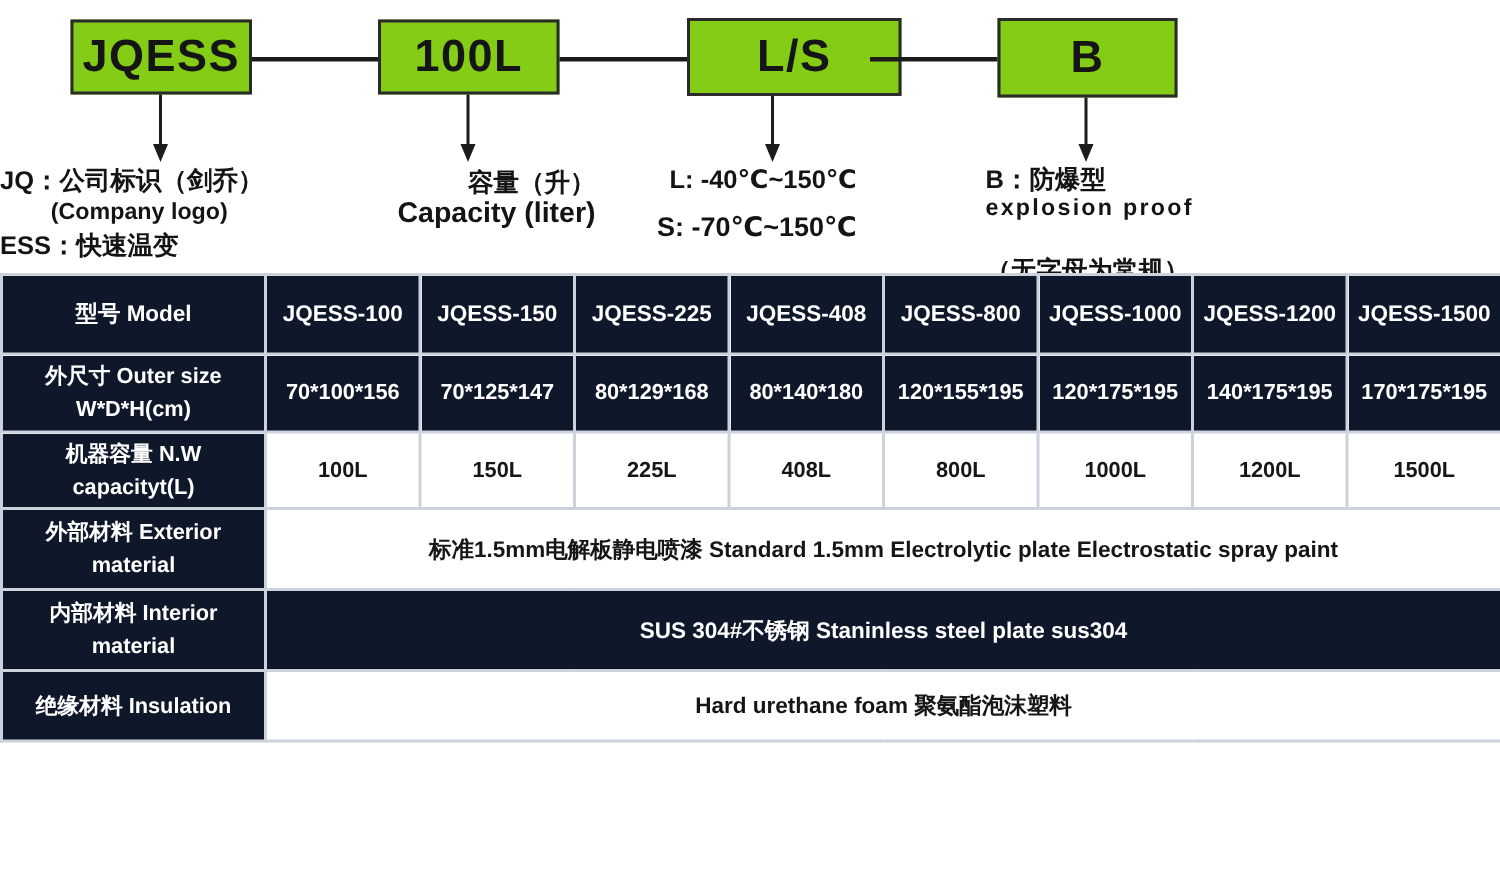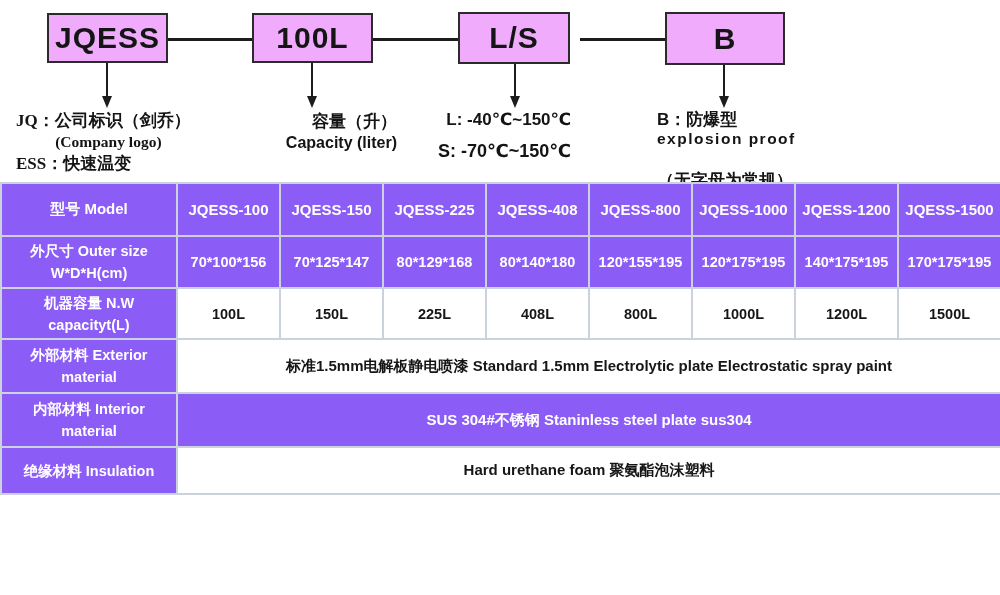--- a/index.html
+++ b/index.html
@@ -5,84 +5,84 @@
   * { margin:0; padding:0; box-sizing:border-box; }
   html,body { background:#ffffff; }
   .wrap {
     position:relative; width:1000px; height:595px; background:#ffffff;
     overflow:hidden;
     font-family:"Liberation Sans","DejaVu Sans",sans-serif;
     color:#1a1a1a;
   }
   
   .dbox {
-    position:absolute; border:2px solid #2b2b2b; background:#f0abfc;
+    position:absolute; border:2px solid #2b2b2b; background:#84cc16;
     display:flex; align-items:center; justify-content:center;
     font-weight:bold; font-size:30px; color:#151515; letter-spacing:1px;
   }
   .hline { position:absolute; height:3px; background:#1c1c1c; top:38px; }
   .stem  { position:absolute; width:2px; background:#1c1c1c; }
   .ahead {
     position:absolute; width:0; height:0;
     border-left:5px solid transparent; border-right:5px solid transparent;
     border-top:12px solid #1c1c1c;
   }
   .ann { position:absolute; font-weight:bold; color:#141414; line-height:21px; }
   .ann .l1 { font-size:17px; }
   .ann .l2 { font-size:15.5px; }
   .ann .l3 { font-size:17px; margin-top:1px; }
   .ann-cap { text-align:center; width:160px; }
   .ann-cap .l1 { font-size:17px; }
-  .ann-cap .l2 { font-size:16px; }
+  .ann-cap .l2 { font-size:19px; }
   .ann-temp { font-size:18px; line-height:22px;text-align:right; }
   .ann-temp .l2 { margin-top:9px; font-size:18px; }
   .ann-b { font-size:17.5px; line-height:19px; }
   .ann-b .l2 { letter-spacing:1.5px; }
   .ann-b .l3 { margin-top:23px; }
   
   table.spec {
     position:absolute; left:0; top:182px; width:1000px;
     border-collapse:collapse; table-layout:fixed;
   }
   table.spec th, table.spec td {
     border:2px solid #ccd2dc; font-weight:bold; text-align:center;
     padding:0; overflow:hidden;
   }
   table.spec { border-top:2px solid #8ba6c8; }
-  .blue  { background:#8b5cf6; color:#ffffff; }
+  .blue  { background:#0f172a; color:#ffffff; }
   .white { background:#ffffff; color:#161616; }
   .hdr   { font-size:15px; }
   .lbl   { font-size:14.5px; line-height:22px; }
   .val   { font-size:14.5px; }
   .merged{ font-size:15px; }
 </style>
 </head>
 <body>
 
 <div class="wrap">
 
   <div class="dbox" style="left:47px; top:13px; width:121px; height:50px;">JQESS</div>
   <div class="dbox" style="left:252px; top:13px; width:121px; height:50px;">100L</div>
-  <div class="dbox" style="left:458px; top:12px; width:112px; height:52px;">L/S</div>
+  <div class="dbox" style="left:458px; top:12px; width:143px; height:52px;">L/S</div>
   <div class="dbox" style="left:665px; top:12px; width:120px; height:53px;">B</div>
 
   <div class="hline" style="left:168px; width:84px;"></div>
   <div class="hline" style="left:373px; width:85px;"></div>
   <div class="hline" style="left:580px; width:85px;"></div>
 
   <div class="stem" style="left:106px; top:63px; height:34px;"></div>
   <div class="ahead" style="left:102px; top:96px;"></div>
   <div class="stem" style="left:311px; top:63px; height:34px;"></div>
   <div class="ahead" style="left:307px; top:96px;"></div>
   <div class="stem" style="left:514px; top:64px; height:33px;"></div>
   <div class="ahead" style="left:510px; top:96px;"></div>
   <div class="stem" style="left:723px; top:65px; height:32px;"></div>
   <div class="ahead" style="left:719px; top:96px;"></div>
 
-  <div class="ann" style="left:16px; top:110px;font-family:Liberation Serif, serif;">
+  <div class="ann" style="left:0; top:110px;">
     <div class="l1">JQ：公司标识（剑乔）</div>
     <div class="l2" style="padding-left:10px;text-align:center;">(Company logo)</div>
     <div class="l3">ESS：快速温变</div>
   </div>
 
   <div class="ann ann-cap" style="left:237px; top:111px;text-align:right;">
     <div class="l1">容量（升）</div>
     <div class="l2">Capacity (liter)</div>
   </div>
 

